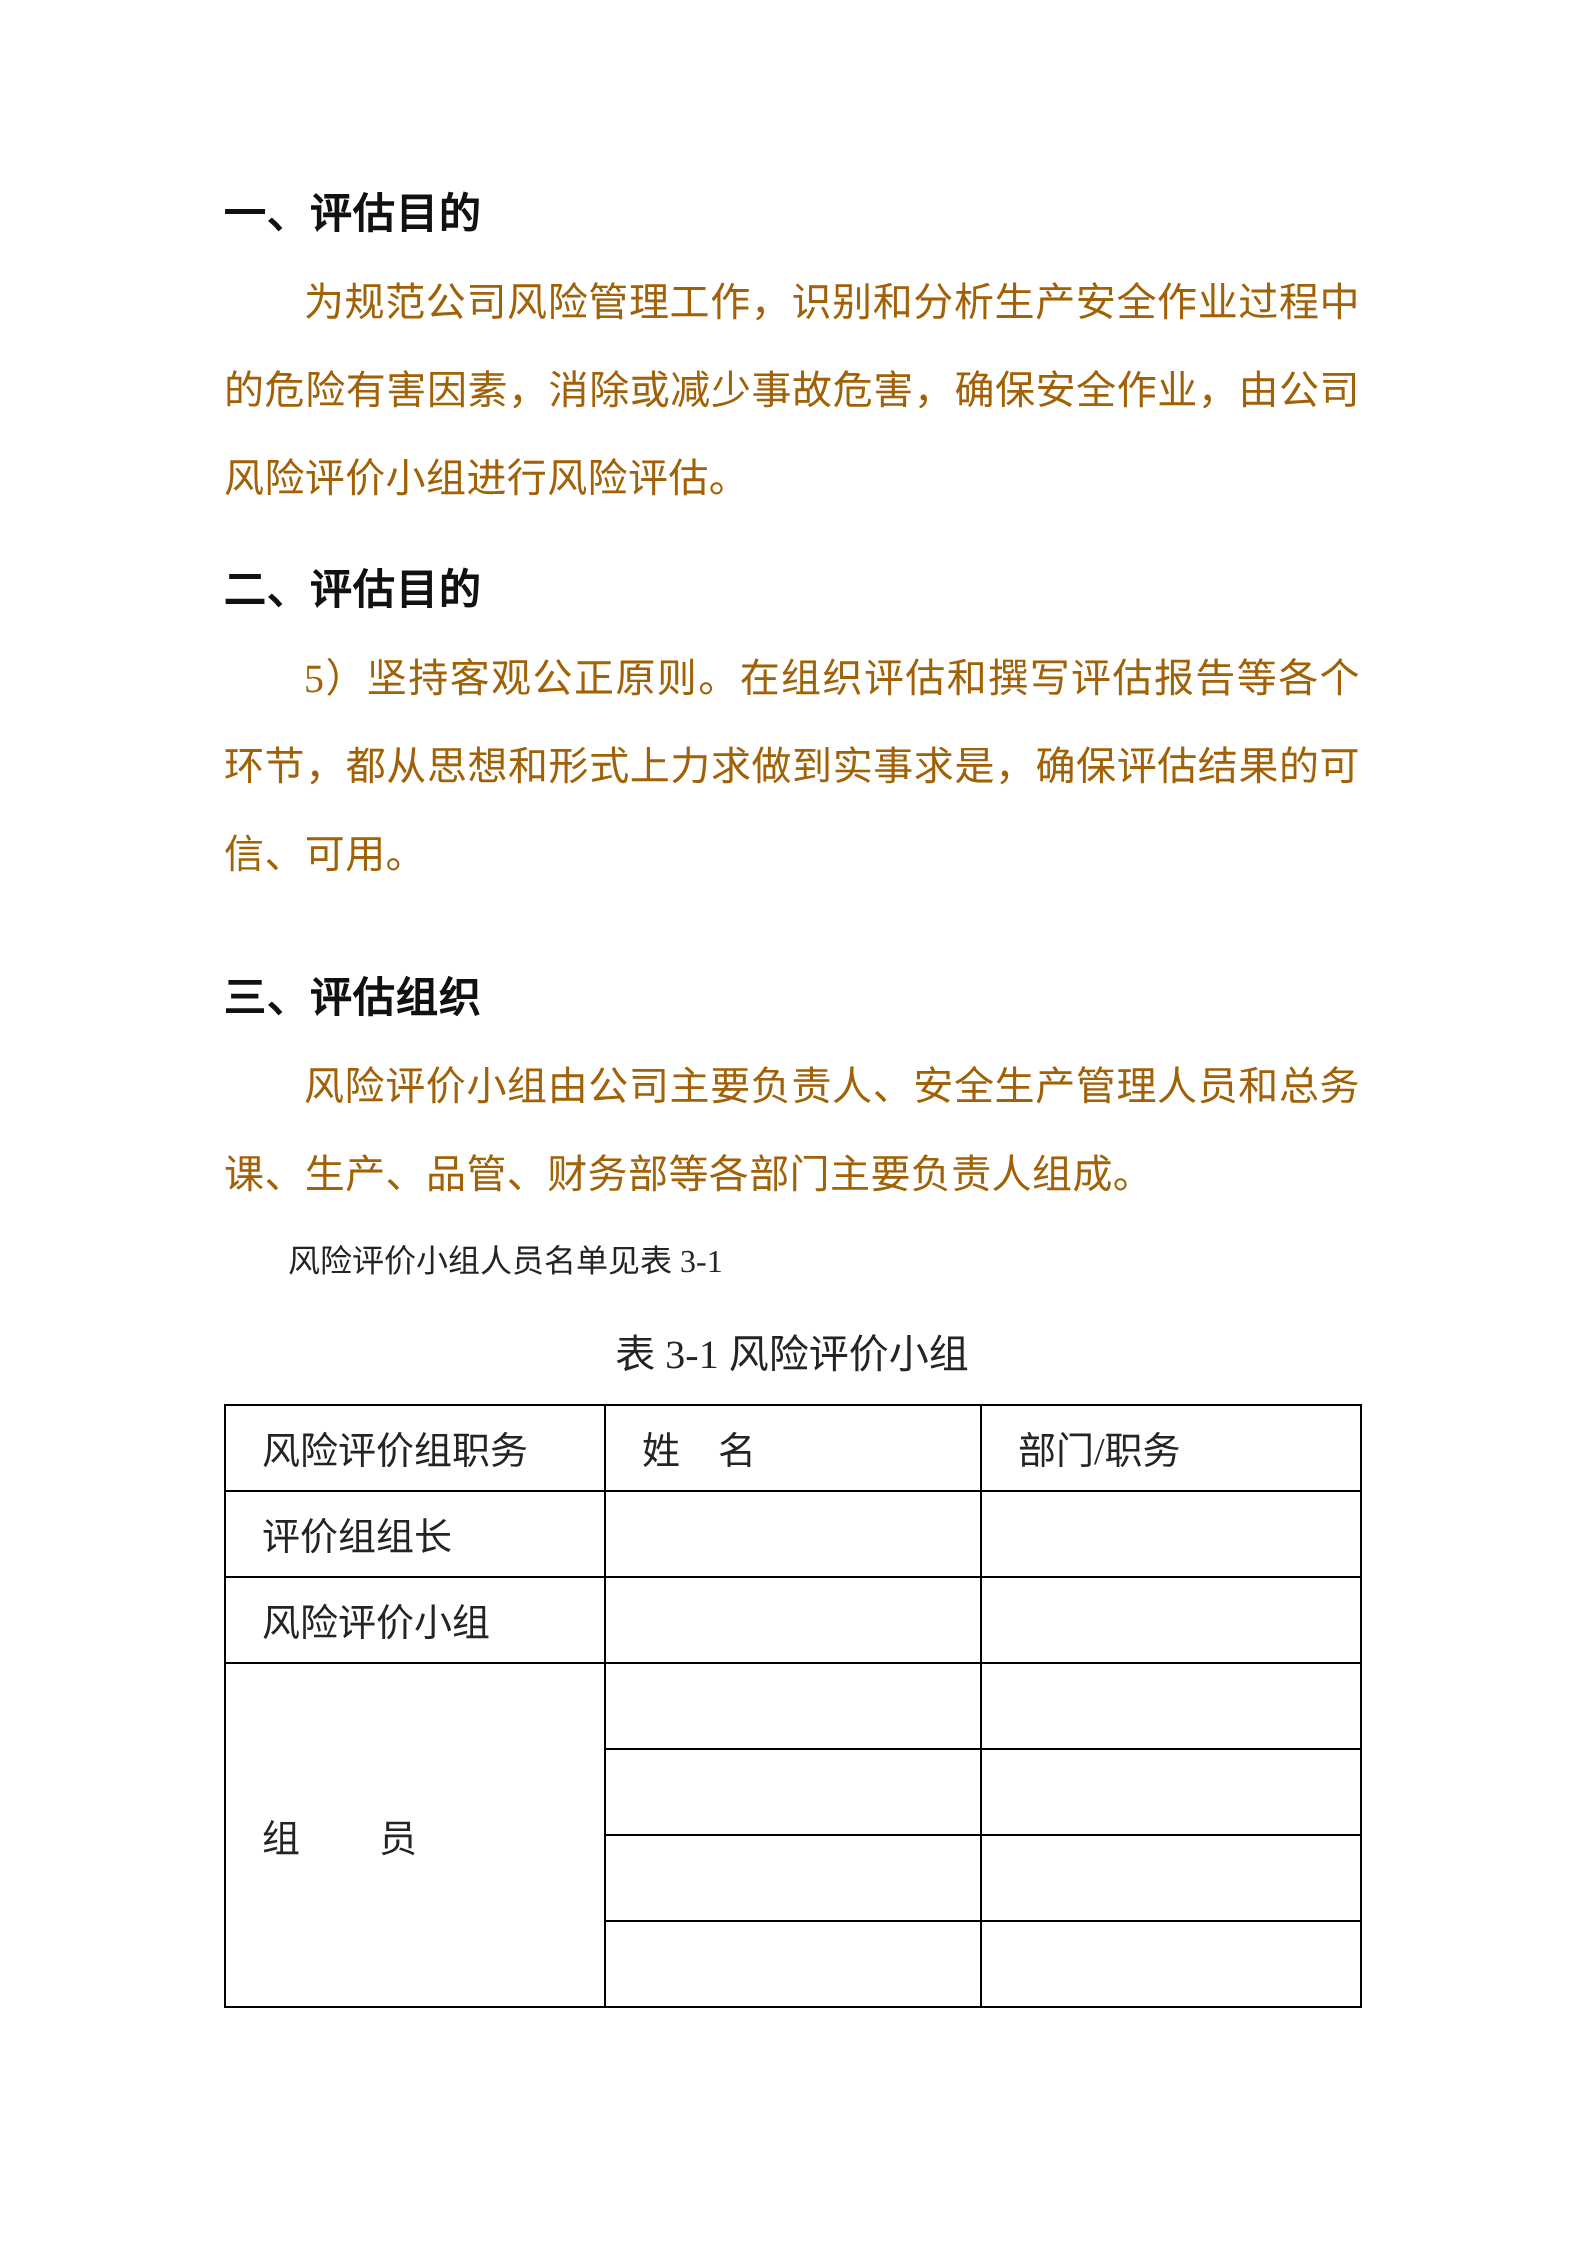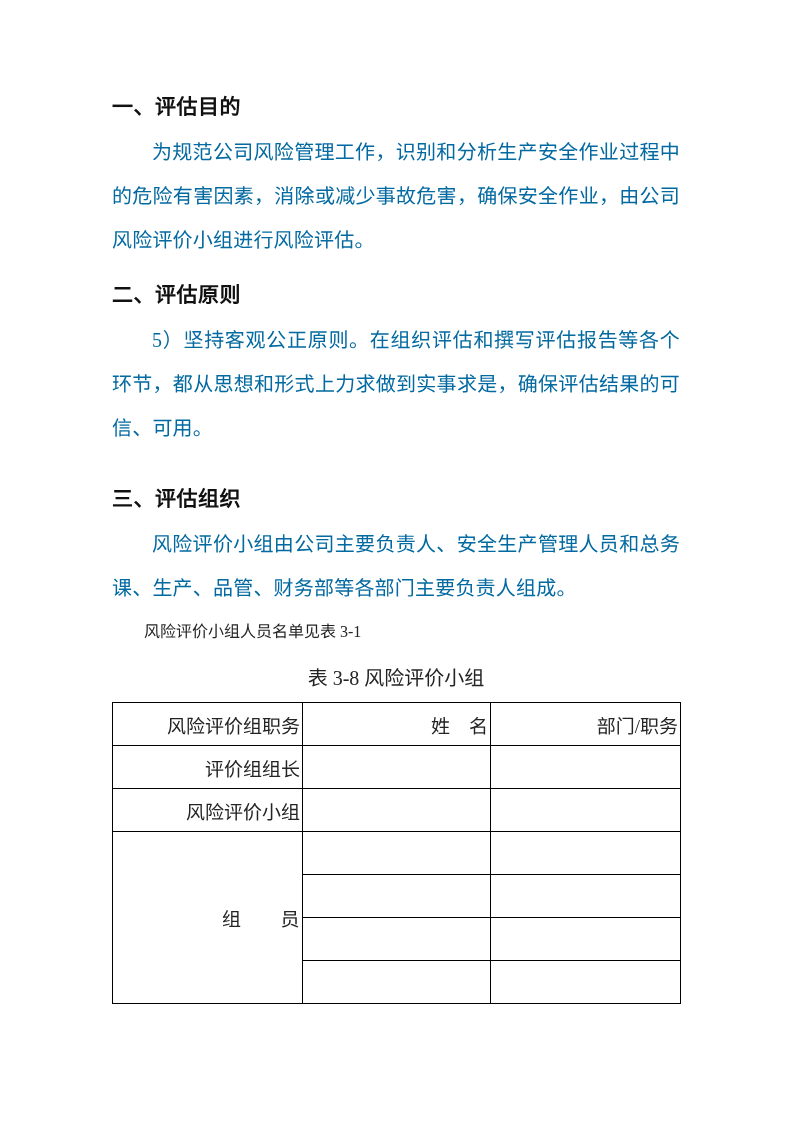--- a/index.html
+++ b/index.html
@@ -48,21 +48,21 @@
   .heading-3 { margin-top: 32px; }
 
   
   .para {
     font-size: 20px;
     line-height: 44px;
     margin: 0;
     text-align: justify;
     text-justify: inter-ideograph;
     text-indent: 2em;
-    color: #0369a1;
+    color: #a16207;
     letter-spacing: 0.2px;
   }
 
   .para-noindent-tight {
     font-size: 16px;
     line-height: 44px;
     margin: 0;
     text-indent: 2em;
     color: #242424;
   }
@@ -80,52 +80,52 @@
   .risk-table {
     border-collapse: collapse;
     width: 568px;
     margin: 0;
     table-layout: fixed;
   }
   .risk-table td {
     border: 1px solid #000000;
     height: 42px;
     font-size: 19px;
-    text-align: right;
+    text-align: left;
     vertical-align: middle;
     color: #242424;
-    padding: 0 2px;
+    padding: 0 18px;
   }
   .col-role   { width: 190px; }
   .col-name   { width: 188px; }
   .col-dept   { width: 190px; }
 
   .cell-empty { }
   .cell-members {
     font-size: 19px;
     letter-spacing: 0.5px;
   }
 </style>
 </head>
 <body>
 
 <div class="page">
   <div class="content">
 
     <h2 class="heading heading-1">一、评估目的</h2>
     <p class="para">为规范公司风险管理工作，识别和分析生产安全作业过程中的危险有害因素，消除或减少事故危害，确保安全作业，由公司风险评价小组进行风险评估。</p>
 
-    <h2 class="heading heading-2">二、评估原则</h2>
+    <h2 class="heading heading-2">二、评估目的</h2>
     <p class="para">5）坚持客观公正原则。在组织评估和撰写评估报告等各个环节，都从思想和形式上力求做到实事求是，确保评估结果的可信、可用。</p>
 
     <h2 class="heading heading-3">三、评估组织</h2>
     <p class="para">风险评价小组由公司主要负责人、安全生产管理人员和总务课、生产、品管、财务部等各部门主要负责人组成。</p>
     <p class="para-noindent-tight">风险评价小组人员名单见表 3-1</p>
 
-    <div class="table-caption">表 3-8 风险评价小组</div>
+    <div class="table-caption">表 3-1 风险评价小组</div>
 
     <table class="risk-table">
       <colgroup>
         <col class="col-role">
         <col class="col-name">
         <col class="col-dept">
       </colgroup>
       <tbody>
         <tr>
           <td>风险评价组职务</td>

